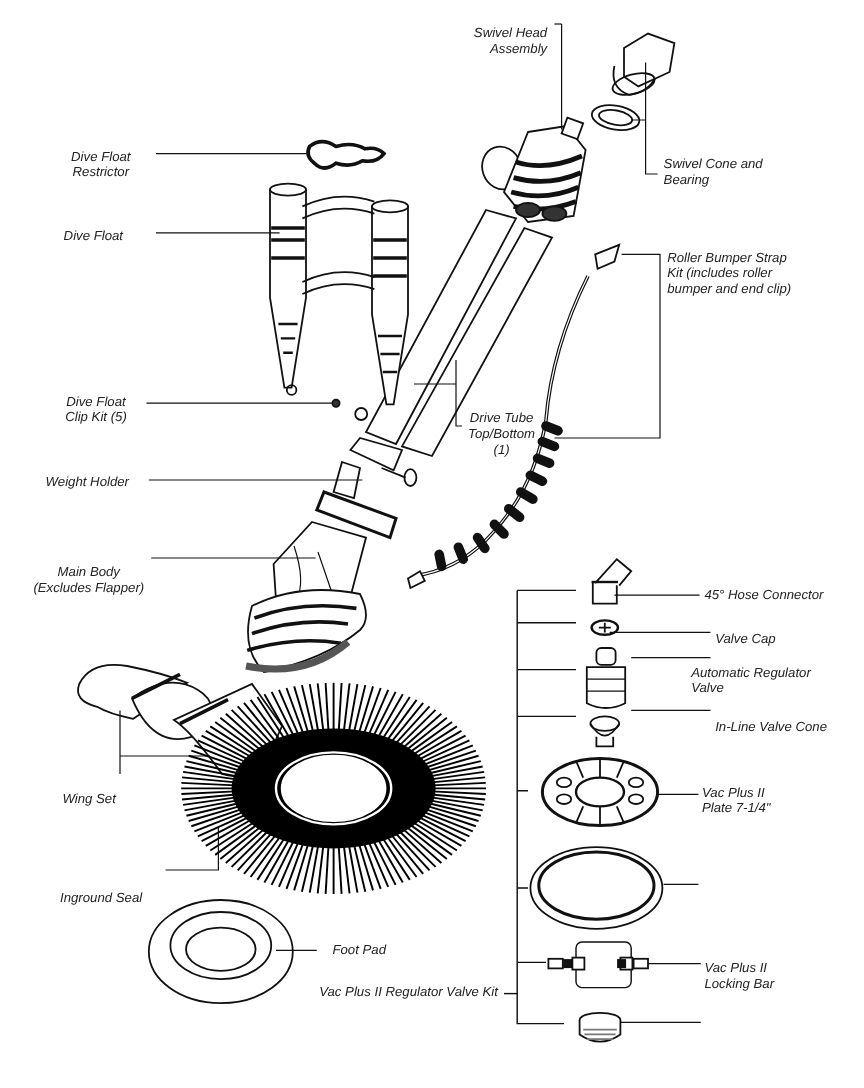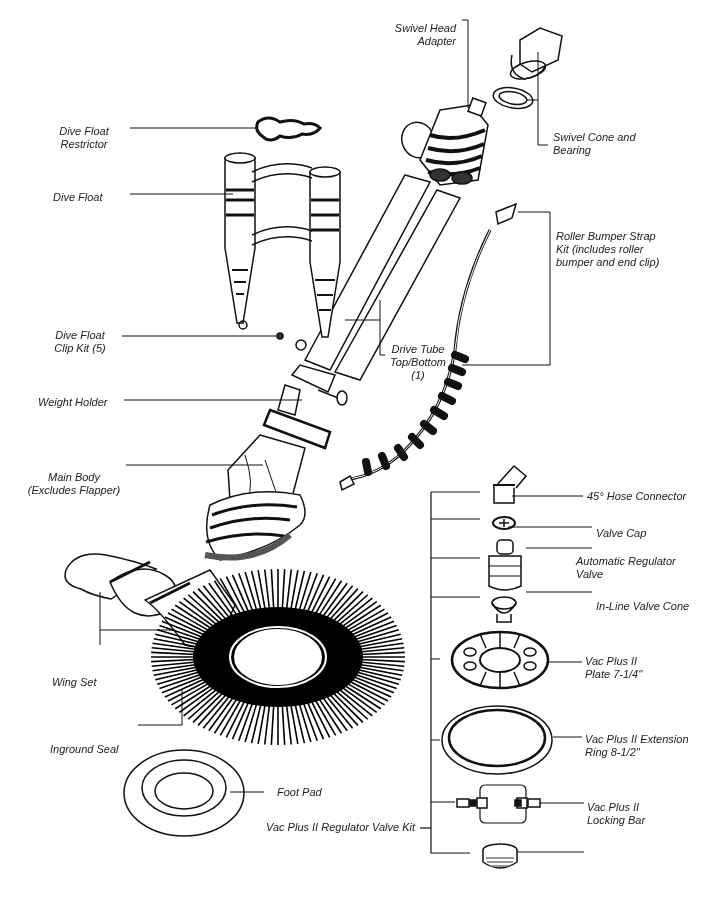--- a/index.html
+++ b/index.html
@@ -294,34 +294,34 @@
   <g>
     <ellipse cx="500" cy="850" rx="17" ry="6" fill="#fff"></ellipse>
     <path d="M483 850 v12 q17 12 34 0 v-12" fill="#fff"></path>
     <path d="M486 858 h28 M487 862 h26 M489 866 h22" stroke="#777" stroke-width="1.5"></path>
   </g>
   <path d="M517 852 H584" stroke-width="1"></path>
 </svg>
 
 <div class="lbl r" style="left:380px;top:22px;width:76px;">
   <div>Swivel Head</div>
-  <div>Adapter</div>
+  <div>Assembly</div>
 </div>
 <div class="lbl" style="left:553px;top:131px;">
   <div>Swivel Cone and</div>
   <div>Bearing</div>
 </div>
 <div class="lbl c" style="left:44px;top:125px;width:80px;">
   <div>Dive Float</div>
   <div>Restrictor</div>
 </div>
 <div class="lbl" style="left:53px;top:191px;">
   <div>Dive Float</div>
 </div>
-<div class="lbl" style="left:556px;top:209px;margin-top:21px;">
+<div class="lbl" style="left:556px;top:209px;">
   <div>Roller Bumper Strap</div>
   <div>Kit (includes roller</div>
   <div>bumper and end clip)</div>
 </div>
 <div class="lbl c" style="left:40px;top:329px;width:80px;">
   <div>Dive Float</div>
   <div>Clip Kit (5)</div>
 </div>
 <div class="lbl c" style="left:385px;top:343px;width:66px;">
   <div>Drive Tube</div>
@@ -341,34 +341,30 @@
 <div class="lbl" style="left:596px;top:527px;text-align:right;">
   <div>Valve Cap</div>
 </div>
 <div class="lbl" style="left:576px;top:555px;">
   <div>Automatic Regulator</div>
   <div>Valve</div>
 </div>
 <div class="lbl" style="left:596px;top:600px;">
   <div>In-Line Valve Cone</div>
 </div>
-<div class="lbl" style="left:52px;top:660px;margin-top:16px;">
+<div class="lbl" style="left:52px;top:660px;">
   <div>Wing Set</div>
 </div>
 <div class="lbl" style="left:585px;top:655px;">
   <div>Vac Plus II</div>
   <div>Plate 7-1/4"</div>
 </div>
 <div class="lbl" style="left:50px;top:725px;margin-top:18px;">
   <div>Inground Seal</div>
 </div>
-<div class="lbl" style="left:585px;top:733px;">
-  <div>Vac Plus II Extension</div>
-  <div>Ring 8-1/2"</div>
-</div>
 <div class="lbl" style="left:277px;top:786px;">
   <div>Foot Pad</div>
 </div>
 <div class="lbl" style="left:587px;top:801px;">
   <div>Vac Plus II</div>
   <div>Locking Bar</div>
 </div>
 <div class="lbl" style="left:266px;top:821px;">
   <div>Vac Plus II Regulator Valve Kit</div>
 </div>

